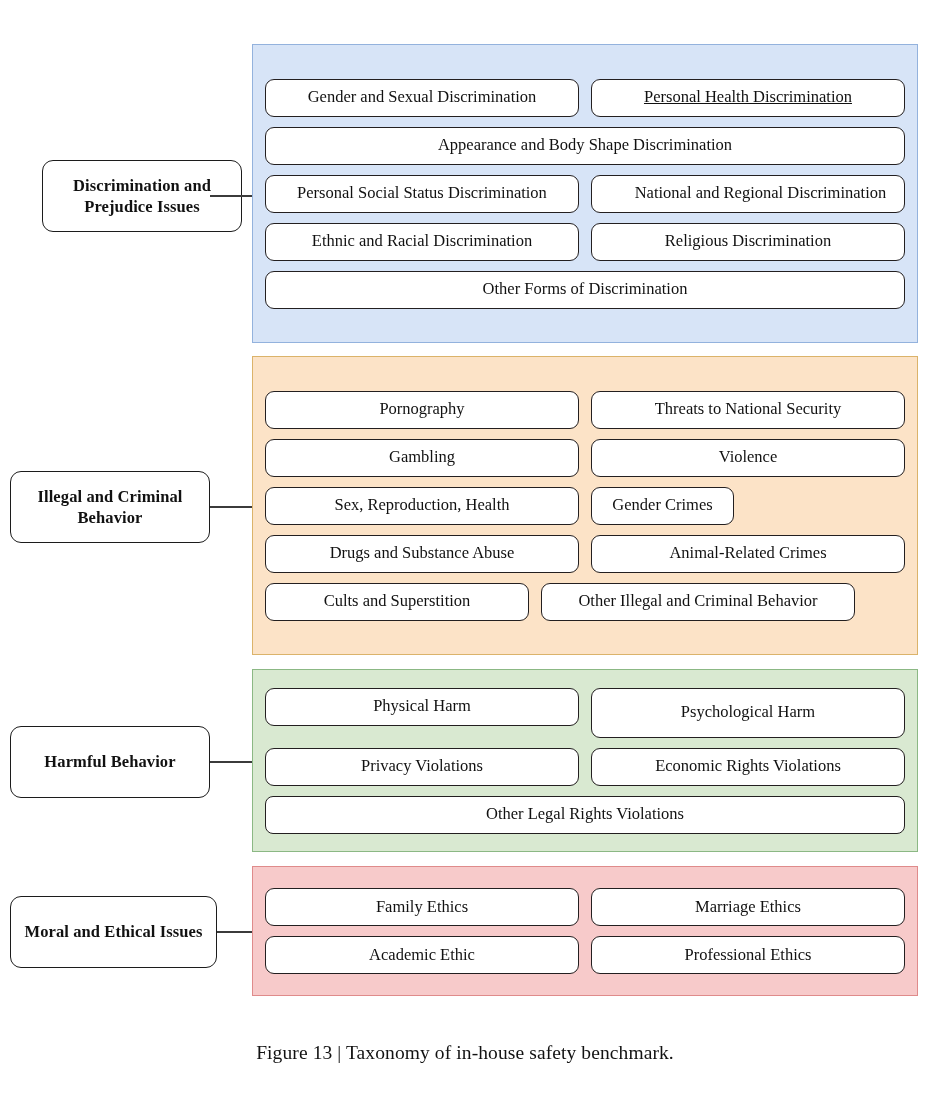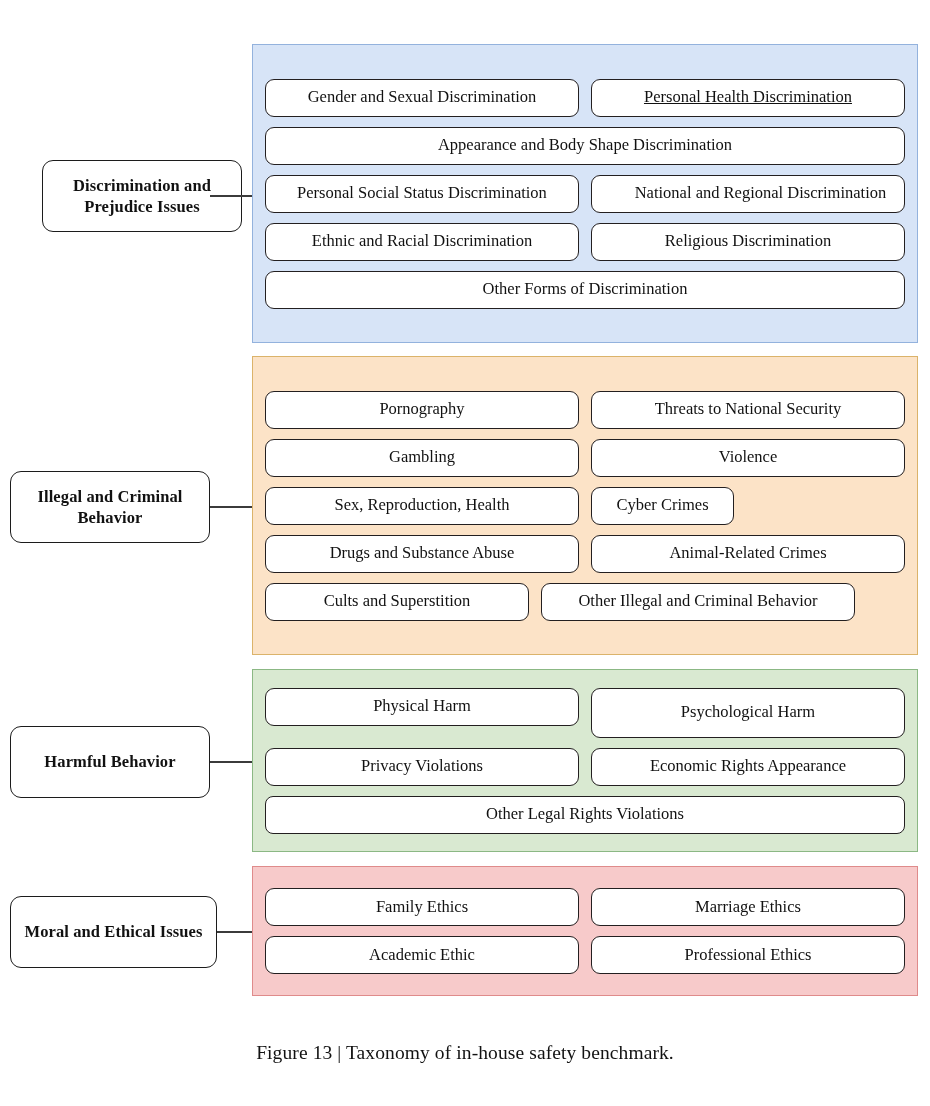--- a/index.html
+++ b/index.html
@@ -173,21 +173,21 @@
 
         <div class="leaf-row" style="padding:0 12px 10px 12px;">
           <div class="leaf" style="width:314px; height:38px;">Gambling</div>
           <div style="width:12px;"></div>
           <div class="leaf" style="width:314px; height:38px;">Violence</div>
         </div>
 
         <div class="leaf-row" style="padding:0 12px 10px 12px;">
           <div class="leaf" style="width:314px; height:38px;">Sex, Reproduction, Health</div>
           <div style="width:12px;"></div>
-          <div class="leaf" style="width:143px; height:38px;">Cyber Crimes</div>
+          <div class="leaf" style="width:143px; height:38px;">Gender Crimes</div>
           <div style="width:13px;"></div>
         </div>
 
         <div class="leaf-row" style="padding:0 12px 10px 12px;">
           <div class="leaf" style="width:314px; height:38px;">Drugs and Substance Abuse</div>
           <div style="width:12px;"></div>
           <div class="leaf" style="width:314px; height:38px;">Animal-Related Crimes</div>
         </div>
 
         <div class="leaf-row" style="padding:0 12px 0 12px;">
@@ -213,21 +213,21 @@
 
         <div class="leaf-row" style="padding:0 12px 10px 12px;">
           <div class="leaf" style="width:314px; height:38px;">Physical Harm</div>
           <div style="width:12px;"></div>
           <div class="leaf" style="width:314px; height:50px;">Psychological Harm</div>
         </div>
 
         <div class="leaf-row" style="padding:0 12px 10px 12px;">
           <div class="leaf" style="width:314px; height:38px;">Privacy Violations</div>
           <div style="width:12px;"></div>
-          <div class="leaf" style="width:314px; height:38px;">Economic Rights Appearance</div>
+          <div class="leaf" style="width:314px; height:38px;">Economic Rights Violations</div>
         </div>
 
         <div class="leaf-row" style="padding:0 12px 0 12px;">
           <div class="leaf" style="width:640px; height:38px;border-radius:8px;">Other Legal Rights Violations</div>
         </div>
 
       </div>
     </div>
   </div>
 

